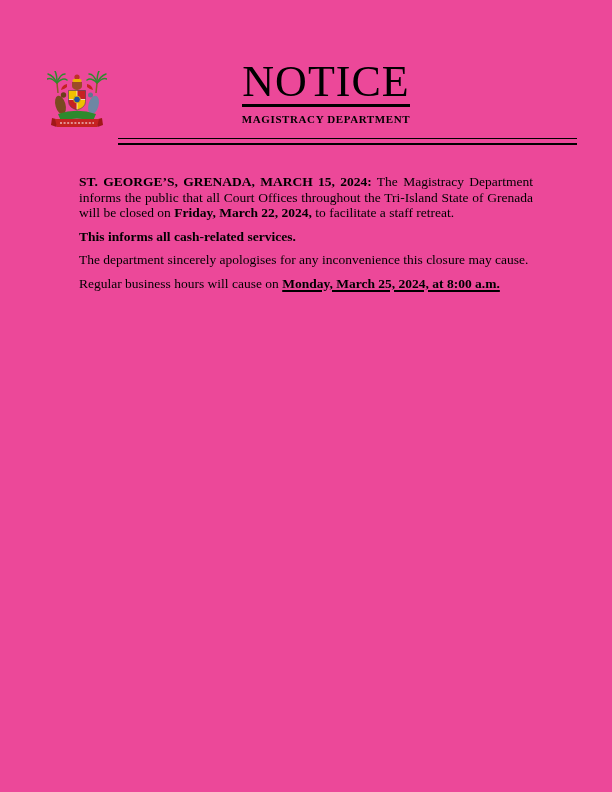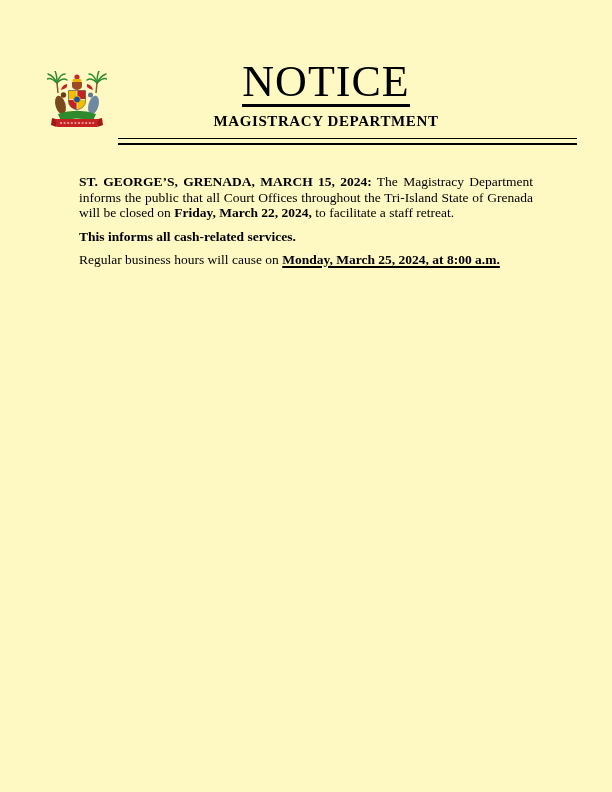--- a/index.html
+++ b/index.html
@@ -4,21 +4,21 @@
 <style>
   html, body {
     margin: 0;
     padding: 0;
     background: #ffffff;
   }
   .page {
     position: relative;
     width: 612px;
     height: 792px;
-    background: #fef9c3;
+    background: #ec4899;
     color: #000000;
     font-family: "Liberation Serif", "DejaVu Serif", serif;
     overflow: hidden;
   }
   .logo {
     position: absolute;
     left: 47px;
     top: 71px;
     width: 60px;
     height: 62px;
@@ -35,21 +35,21 @@
   .notice-title {
     display: inline-block;
     font-size: 44px;
     line-height: 44px;
     letter-spacing: 1px;
     font-weight: 400;
     border-bottom: 3.5px solid #000;
   }
   .notice-subtitle {
     margin-top: 6px;
-    font-size: 15px;
+    font-size: 11px;
     font-weight: 700;
     letter-spacing: 0.6px;
   }
   .double-rule {
     position: absolute;
     left: 118px;
     top: 138px;
     width: 459px;
     height: 4px;
     border-top: 1.4px solid #000;
@@ -148,18 +148,19 @@
   </div>
 
   <div class="double-rule"></div>
 
   <div class="content">
 
     <p class="p1"><span class="b">ST. GEORGE’S, GRENADA, MARCH 15, 2024:</span><span> The Magistracy Department informs the public that all Court Offices throughout the Tri-Island State of Grenada will be closed on </span><span class="b">Friday, March 22, 2024,</span><span> to facilitate a staff retreat.</span></p>
 
     <p class="p2">This informs all cash-related services.</p>
 
+    <p class="p3">The department sincerely apologises for any inconvenience this closure may cause.</p>
 
     <p class="p4"><span>Regular business hours will cause on </span><span class="bu">Monday, March 25, 2024, at 8:00 a.m.</span></p>
 
   </div>
 
 </div>
 
 </body></html>

